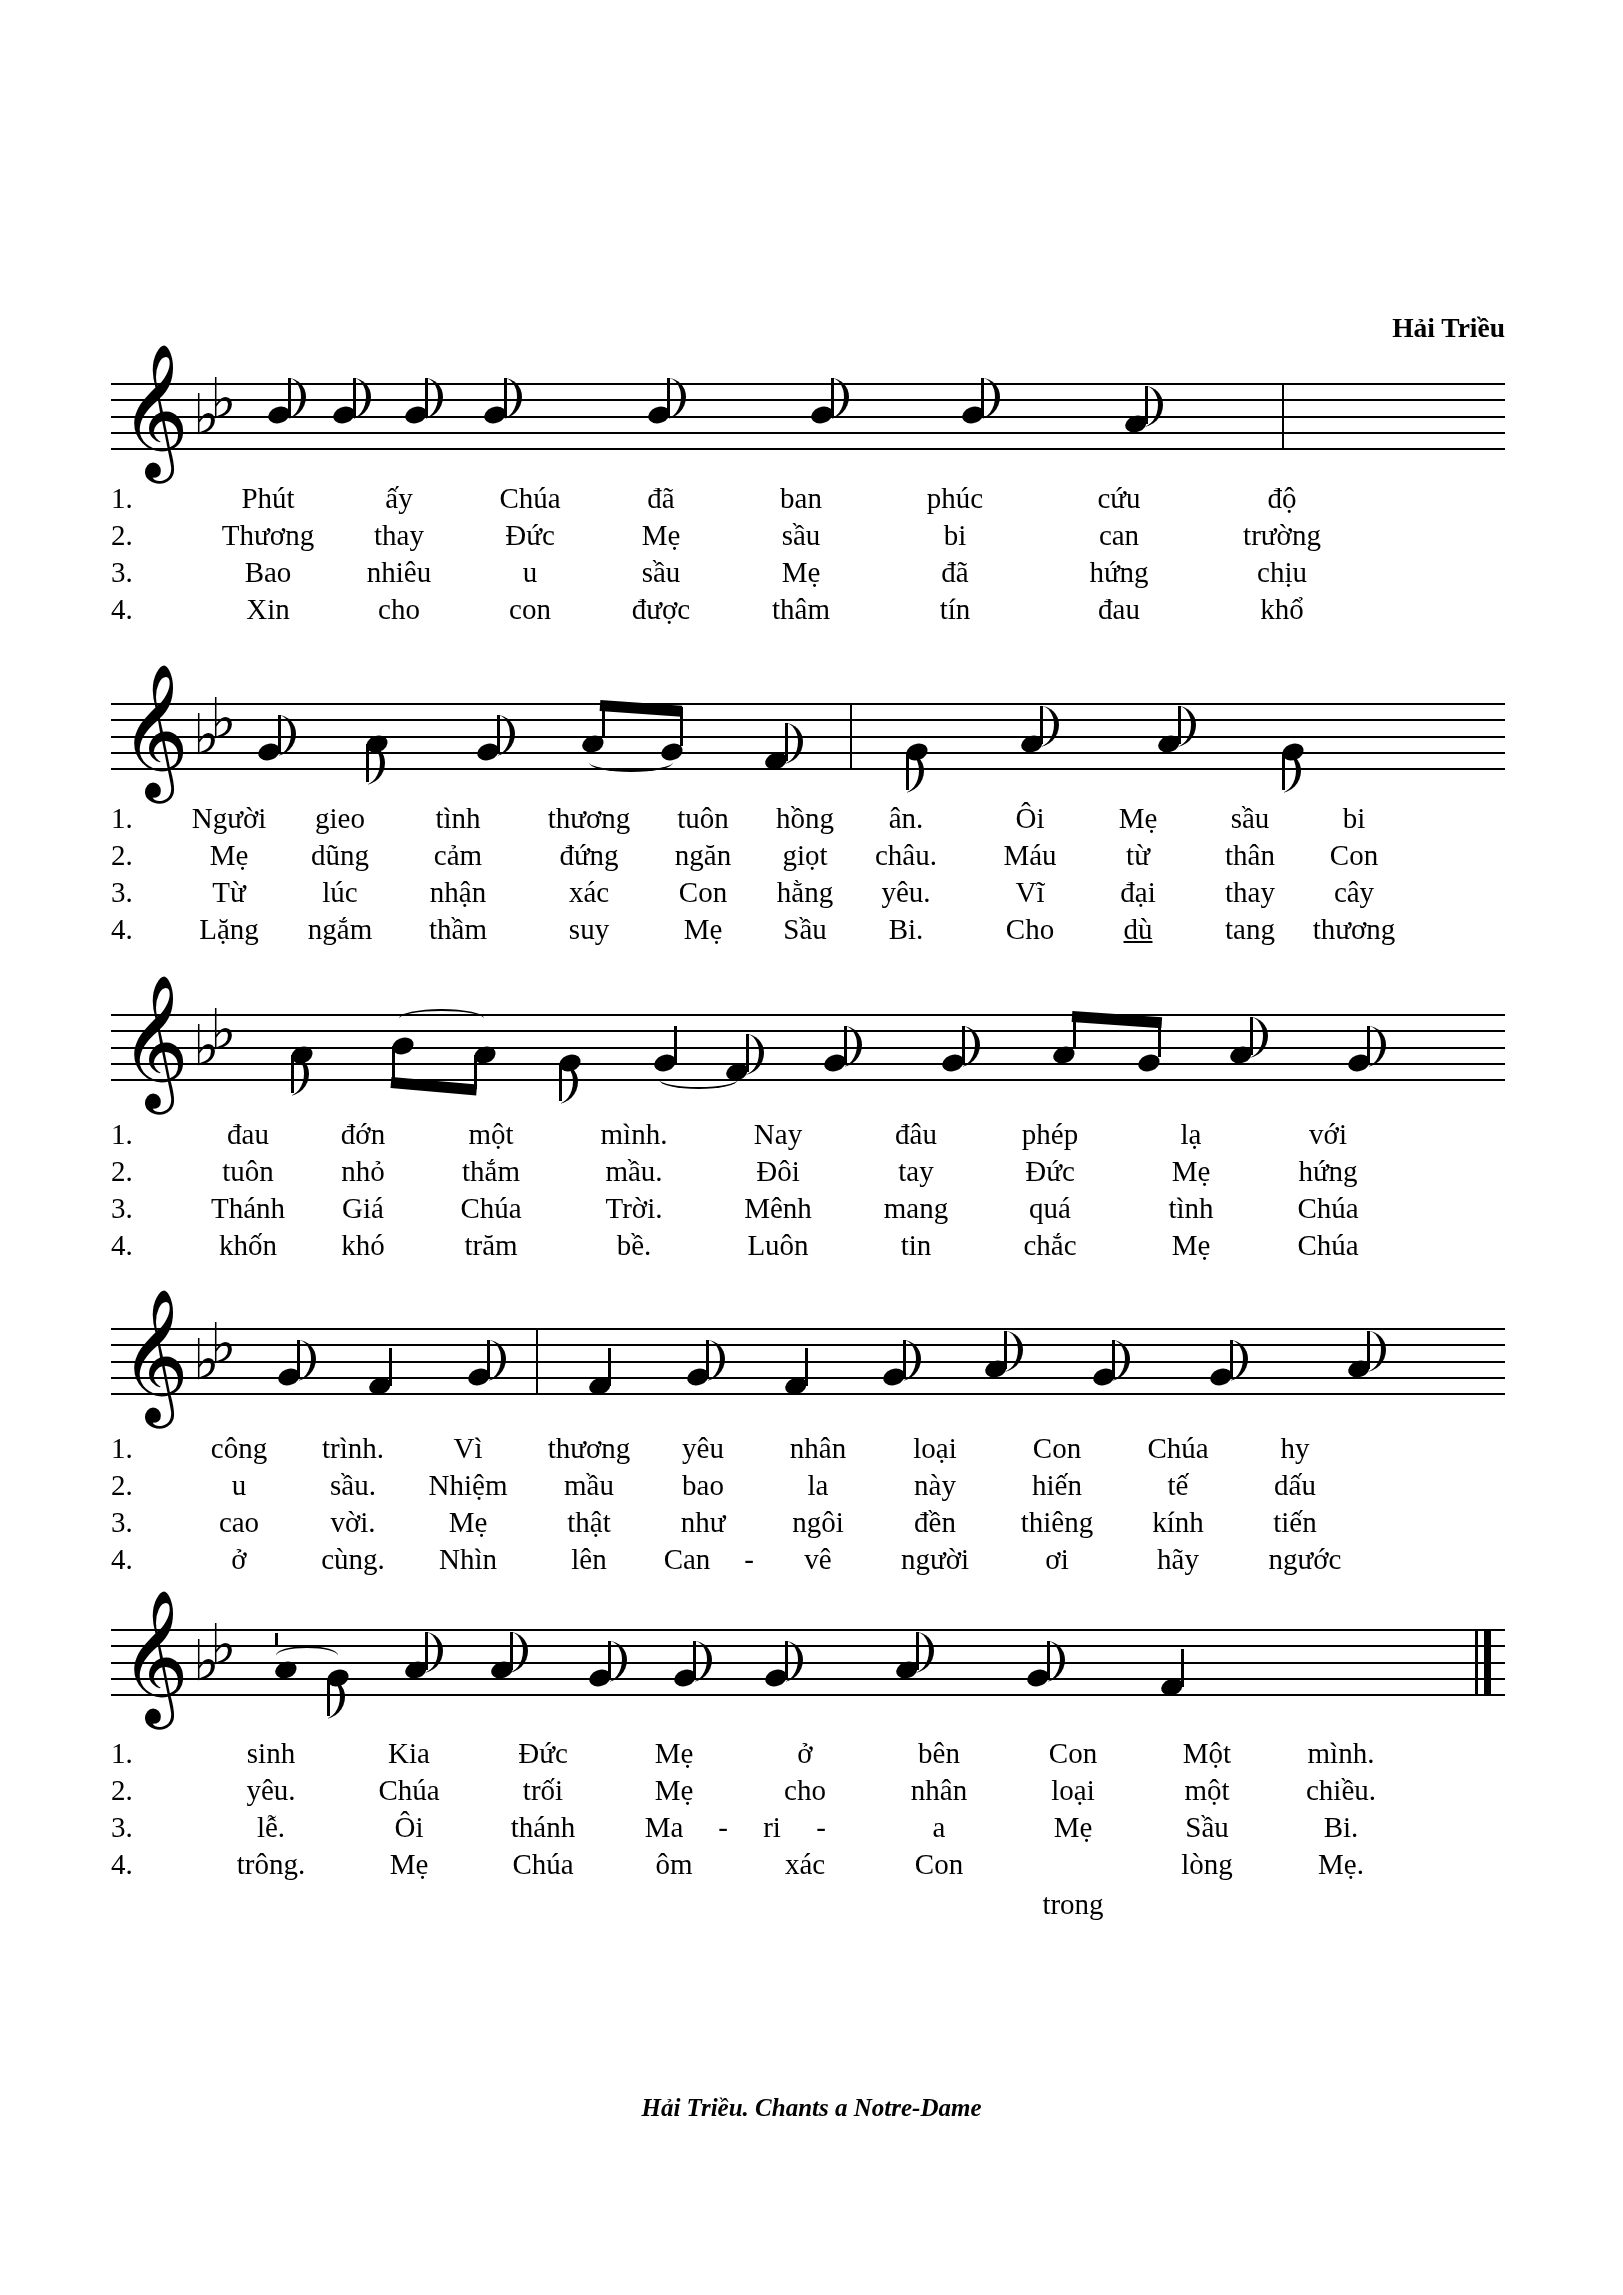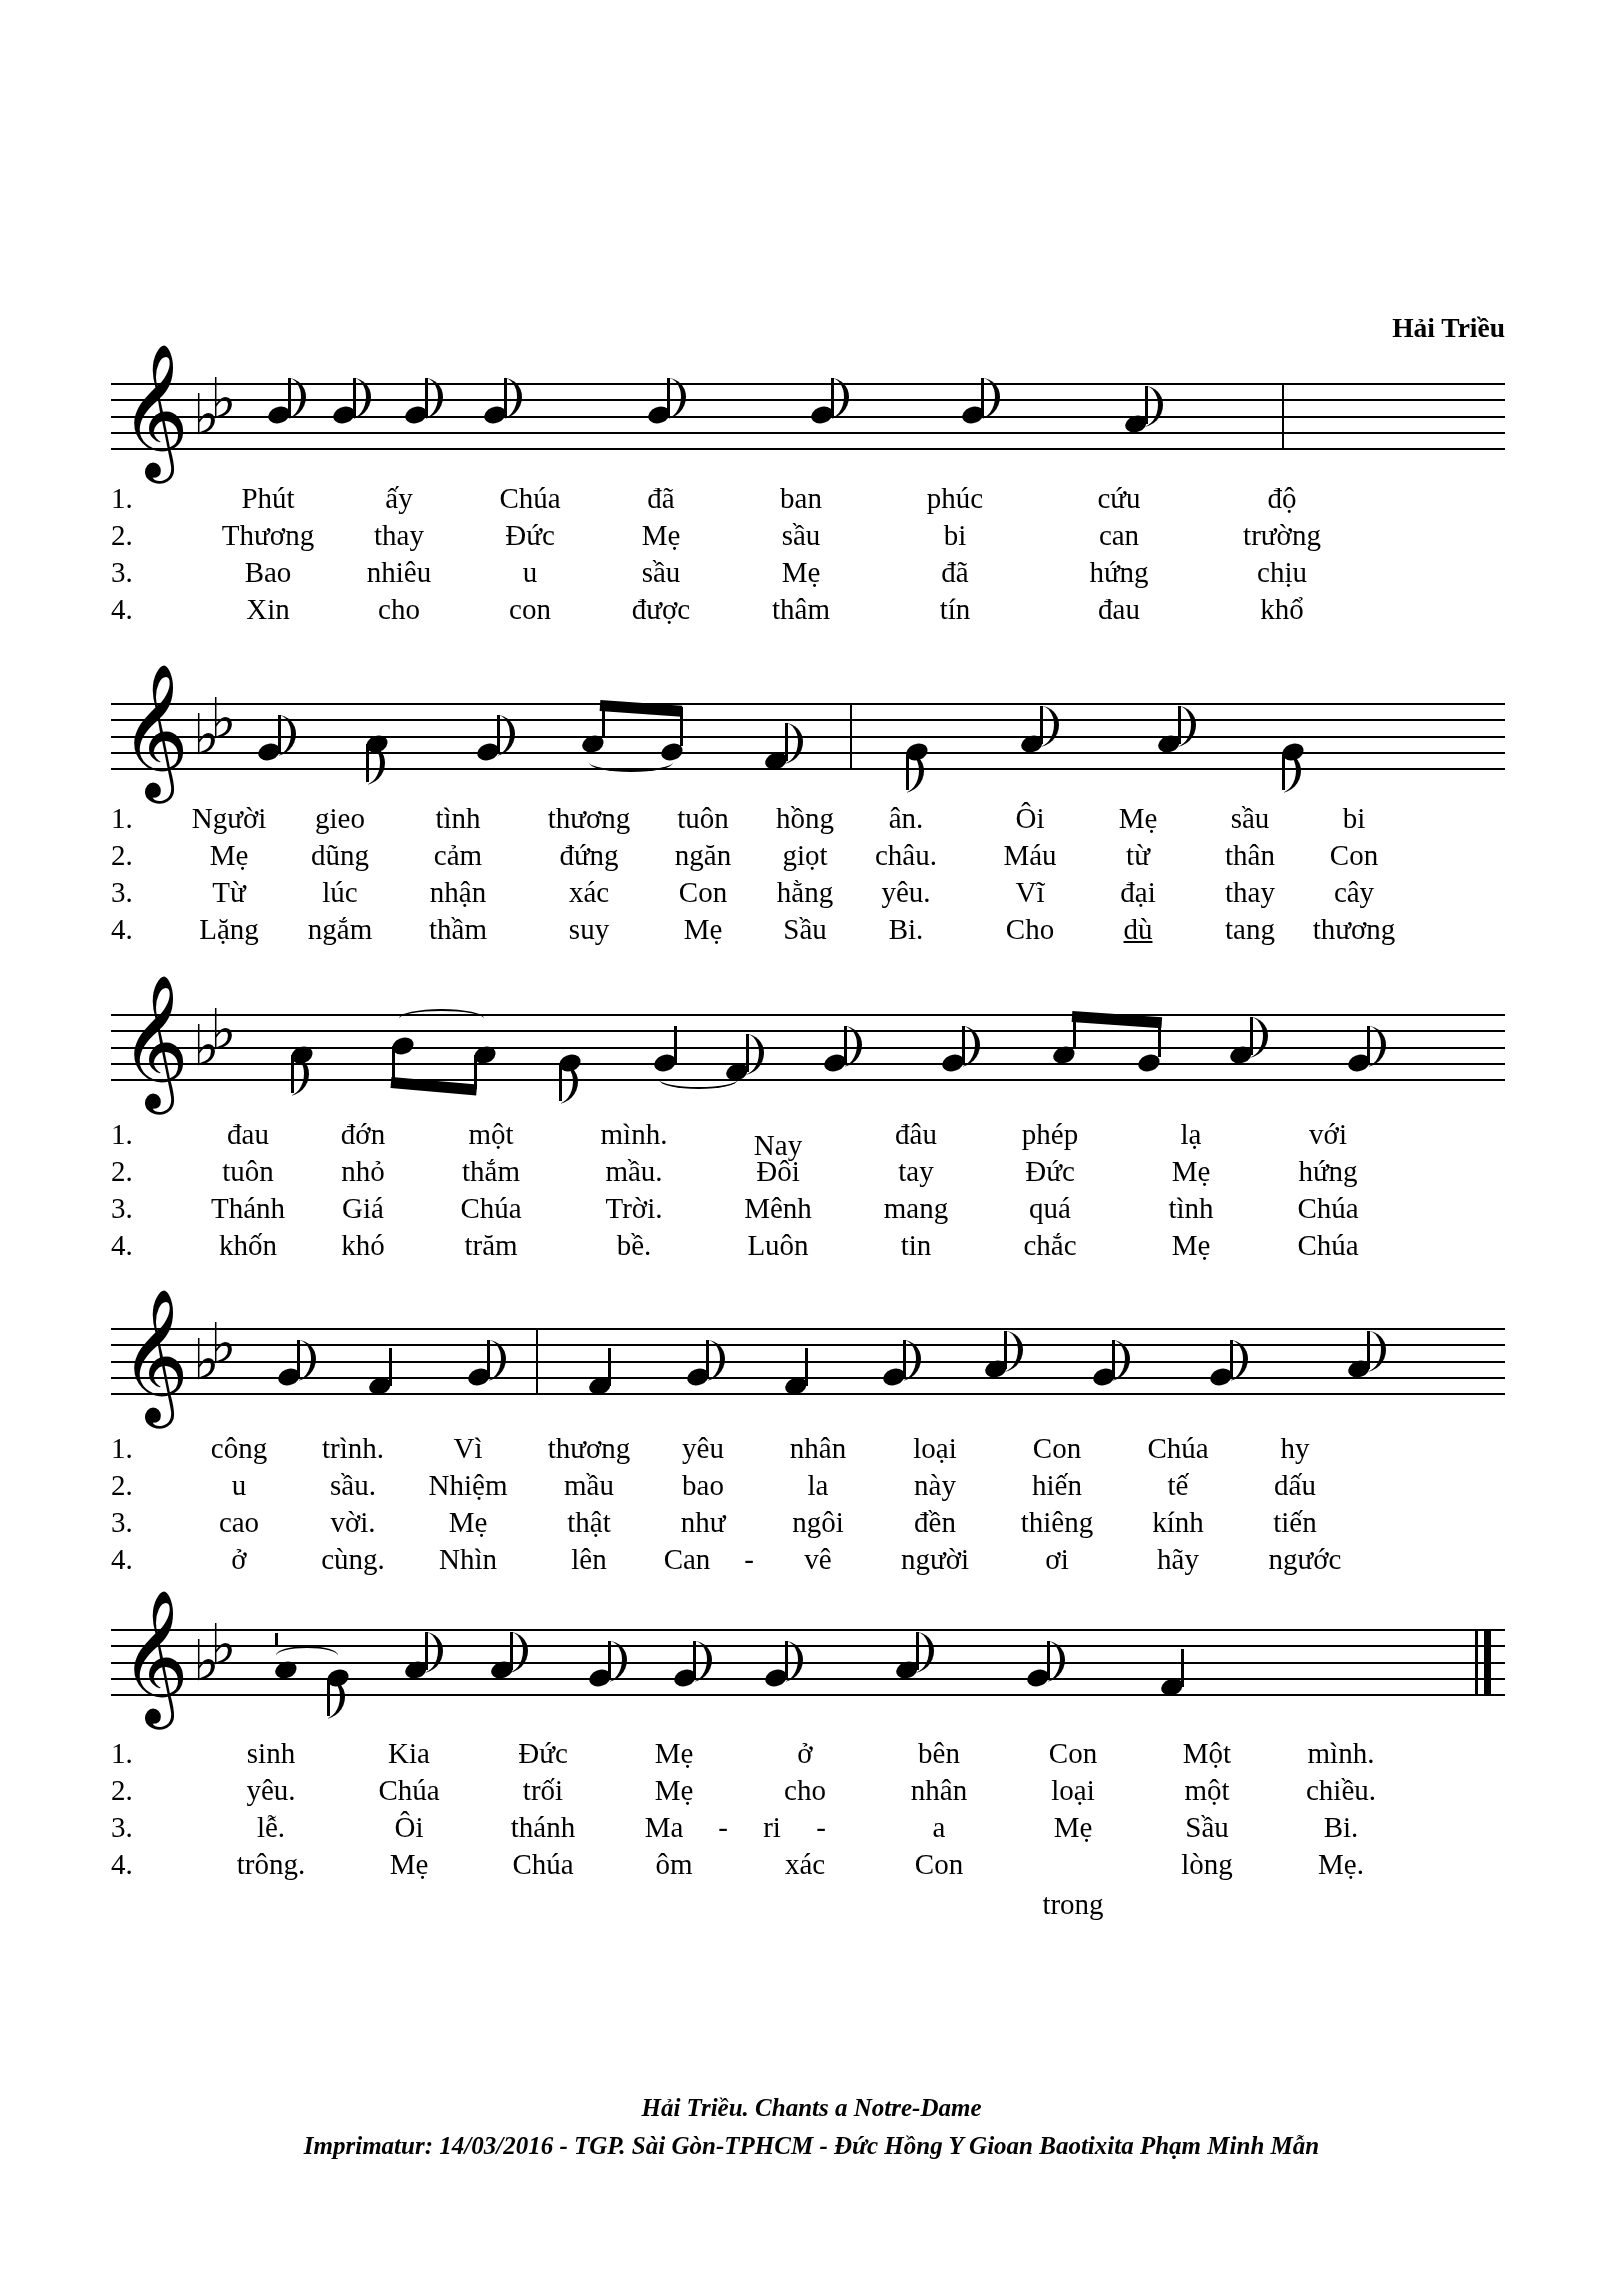--- a/index.html
+++ b/index.html
@@ -476,21 +476,21 @@
       <div class="flag" style="left:1258px; top:11.8px;"></div>
     </div>
 
     <div class="lyrics" style="position:relative; left:0; top:34px;">
       <div class="lyric-row">
         <span class="vnum">1.</span>
         <span class="syl" style="left:137px;">đau</span>
         <span class="syl" style="left:252px;">đớn</span>
         <span class="syl" style="left:380px;">một</span>
         <span class="syl" style="left:523px;">mình.</span>
-        <span class="syl" style="left:667px;margin-top:11px;">Nay</span>
+        <span class="syl" style="left:667px;">Nay</span>
         <span class="syl" style="left:805px;">đâu</span>
         <span class="syl" style="left:939px;">phép</span>
         <span class="syl" style="left:1080px;">lạ</span>
         <span class="syl" style="left:1217px;">với</span>
       </div>
       <div class="lyric-row">
         <span class="vnum">2.</span>
         <span class="syl" style="left:137px;">tuôn</span>
         <span class="syl" style="left:252px;">nhỏ</span>
         <span class="syl" style="left:380px;">thắm</span>
@@ -741,16 +741,15 @@
         <span class="syl" style="left:694px;">xác</span>
         <span class="syl" style="left:828px;">Con</span>
         <span class="syl" style="left:962px;margin-top:40px;">trong</span>
         <span class="syl" style="left:1096px;">lòng</span>
         <span class="syl" style="left:1230px;">Mẹ.</span>
       </div>
     </div>
   </div>
 
   <div class="footer footer-line1">Hải Triều. Chants a Notre-Dame</div>
-  <div class="footer footer-line2">Imprimatur: 14/03/2016 - TGP. Sài Gòn-TPHCM - Đức Hồng Y Gioan Baotixita Phạm Minh Mẫn</div>
 
 </div>
 
 
 </body></html>

